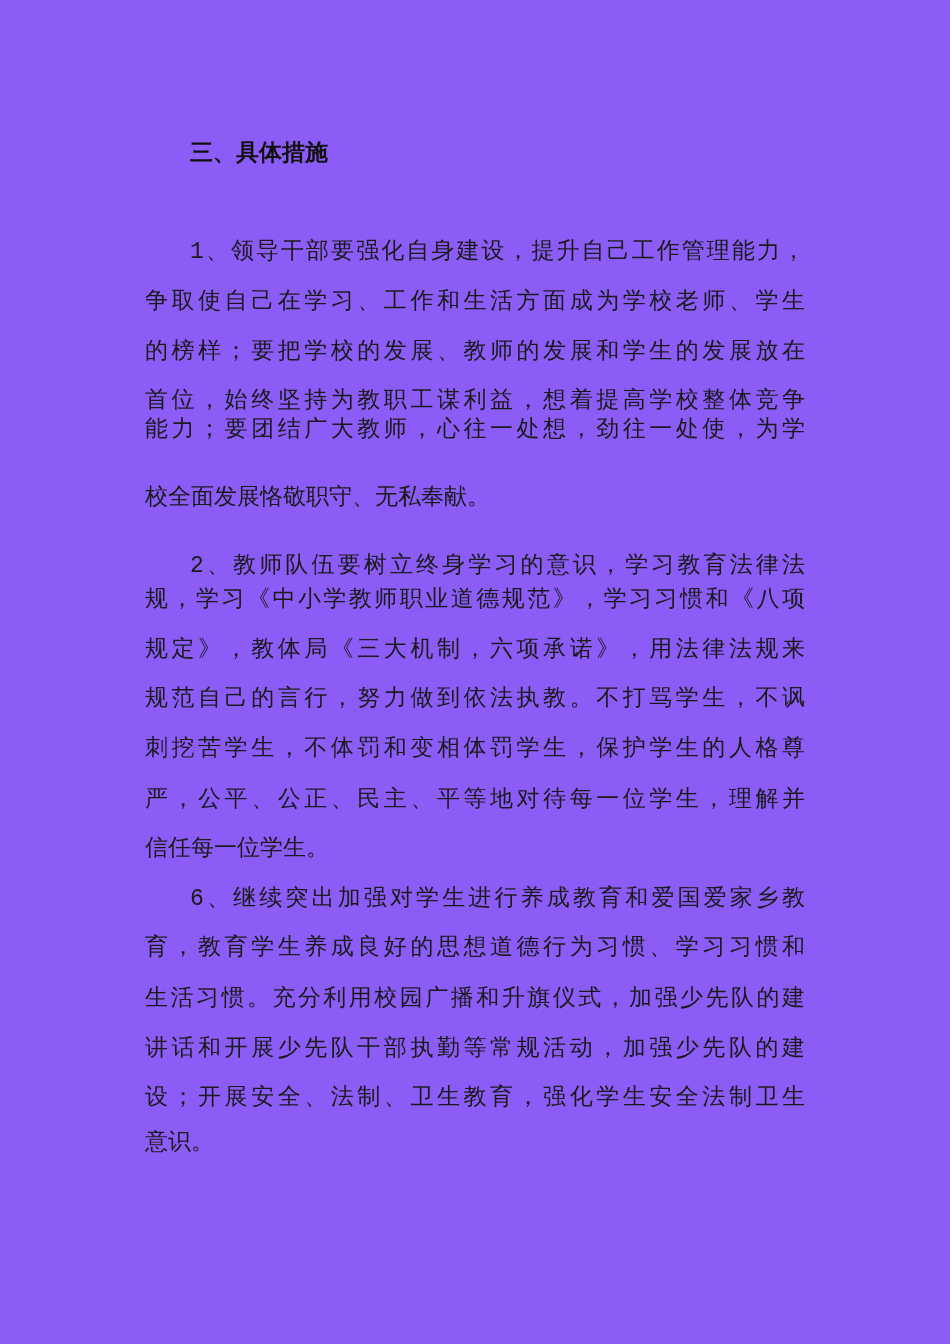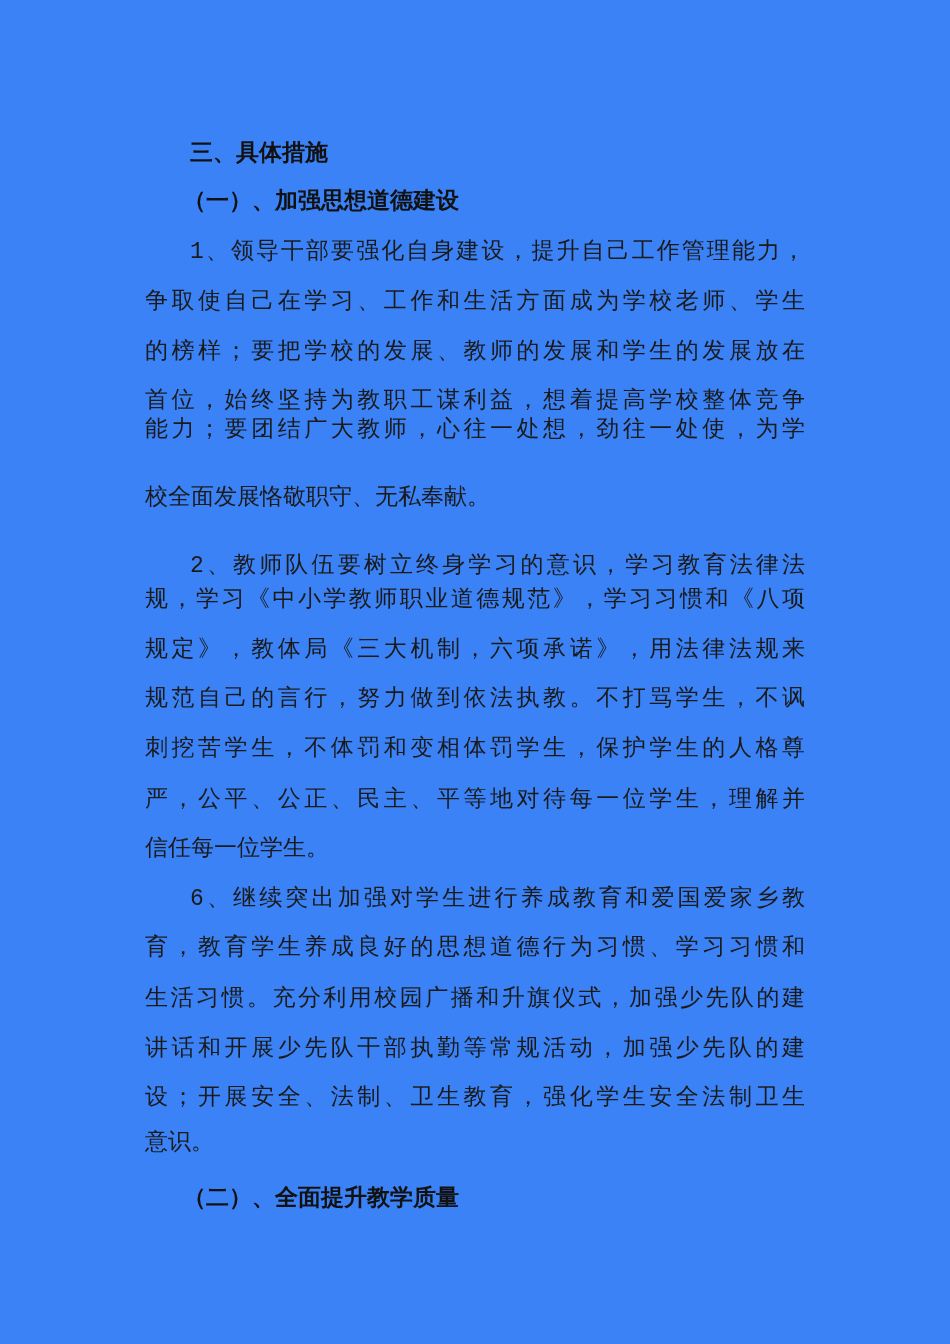--- a/index.html
+++ b/index.html
@@ -14,21 +14,21 @@
       overflow: hidden;
       font-family: "DejaVu Serif", "Liberation Serif", serif;
       color: #1a1a1a;
     }
     .page {
       position: absolute;
       left: 0;
       top: 0;
       width: 950px;
       height: 1344px;
-      background: #3b82f6;
+      background: #8b5cf6;
     }
     .line {
       position: absolute;
       left: 145px;
       width: 660px;
       height: 34px;
       font-size: 23px;
       line-height: 34px;
       white-space: nowrap;
       text-align: justify;
@@ -56,21 +56,20 @@
     .h2 { left: 183px; top: 183px; }
     .h3 { left: 183px; top: 1180px; }
   </style>
 </head>
 <body>
 
 <div class="page">
 
   <div class="heading h1">三、具体措施</div>
 
-  <div class="heading h2">（一）、加强思想道德建设</div>
 
   <div>
     <div class="line indent" style="top:235px">1、领导干部要强化自身建设，提升自己工作管理能力，</div>
     <div class="line" style="top:285px">争取使自己在学习、工作和生活方面成为学校老师、学生</div>
     <div class="line" style="top:335px">的榜样；要把学校的发展、教师的发展和学生的发展放在</div>
     <div class="line" style="top:384px">首位，始终坚持为教职工谋利益，想着提高学校整体竞争</div>
     <div class="line" style="top:413px">能力；要团结广大教师，心往一处想，劲往一处使，为学</div>
     <div class="line last" style="top:481px">校全面发展恪敬职守、无私奉献。</div>
   </div>
 
@@ -86,15 +85,14 @@
 
   <div>
     <div class="line indent" style="top:882px">6、继续突出加强对学生进行养成教育和爱国爱家乡教</div>
     <div class="line" style="top:931px">育，教育学生养成良好的思想道德行为习惯、学习习惯和</div>
     <div class="line" style="top:982px">生活习惯。充分利用校园广播和升旗仪式，加强少先队的建</div>
     <div class="line" style="top:1032px">讲话和开展少先队干部执勤等常规活动，加强少先队的建</div>
     <div class="line" style="top:1081px">设；开展安全、法制、卫生教育，强化学生安全法制卫生</div>
     <div class="line last" style="top:1126px">意识。</div>
   </div>
 
-  <div class="heading h3">（二）、全面提升教学质量</div>
 
 </div>
 
 </body></html>

